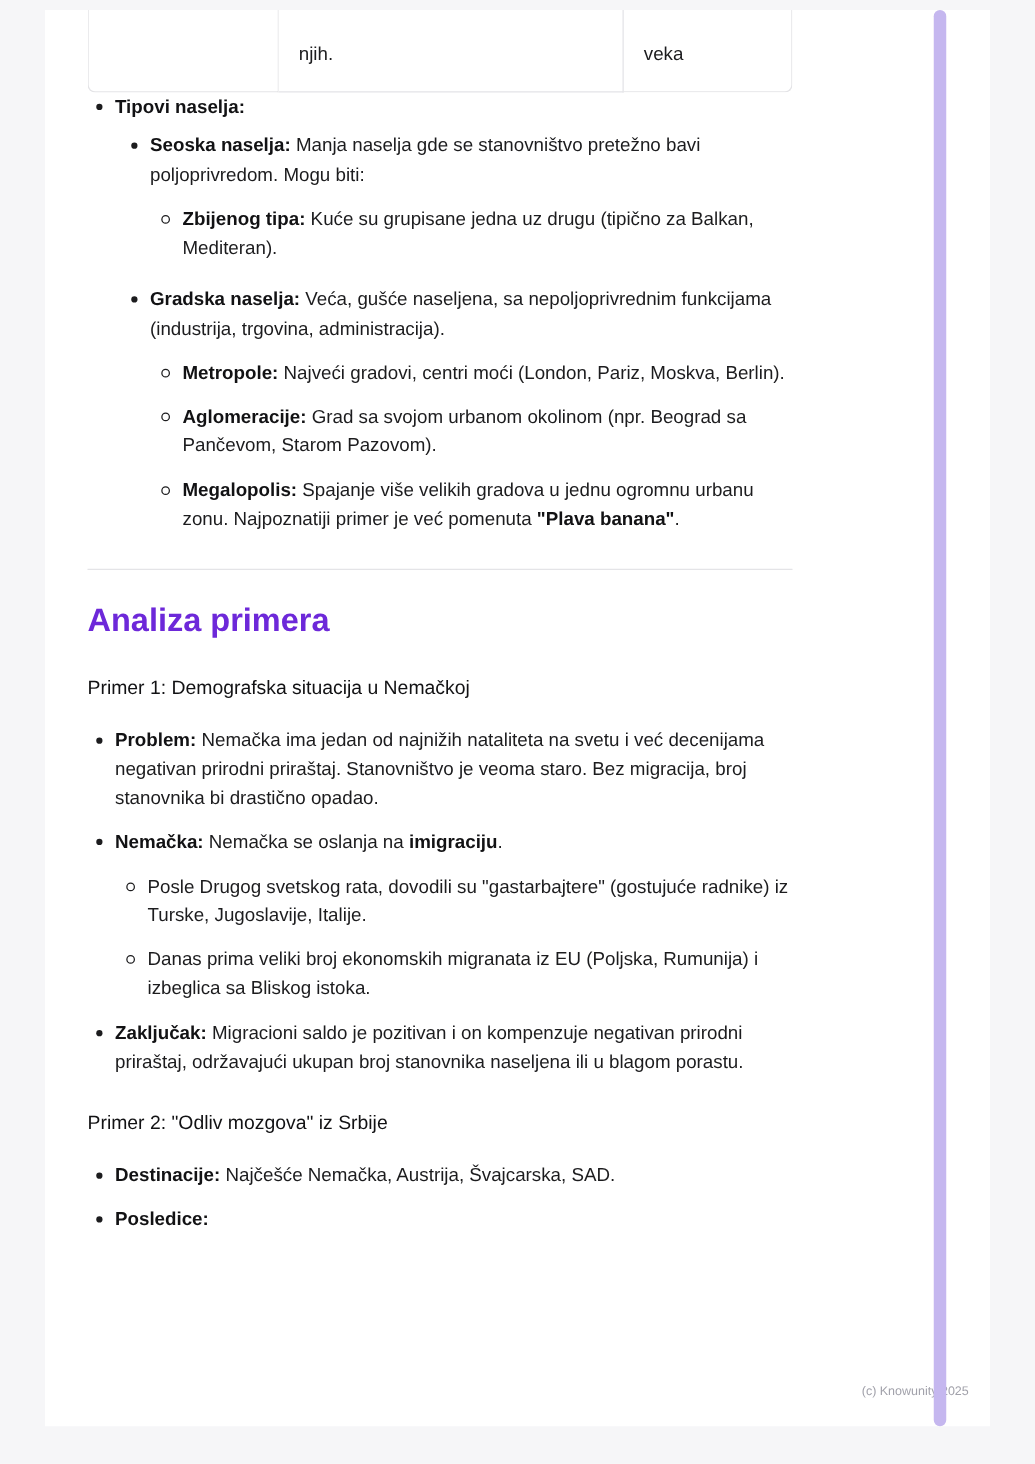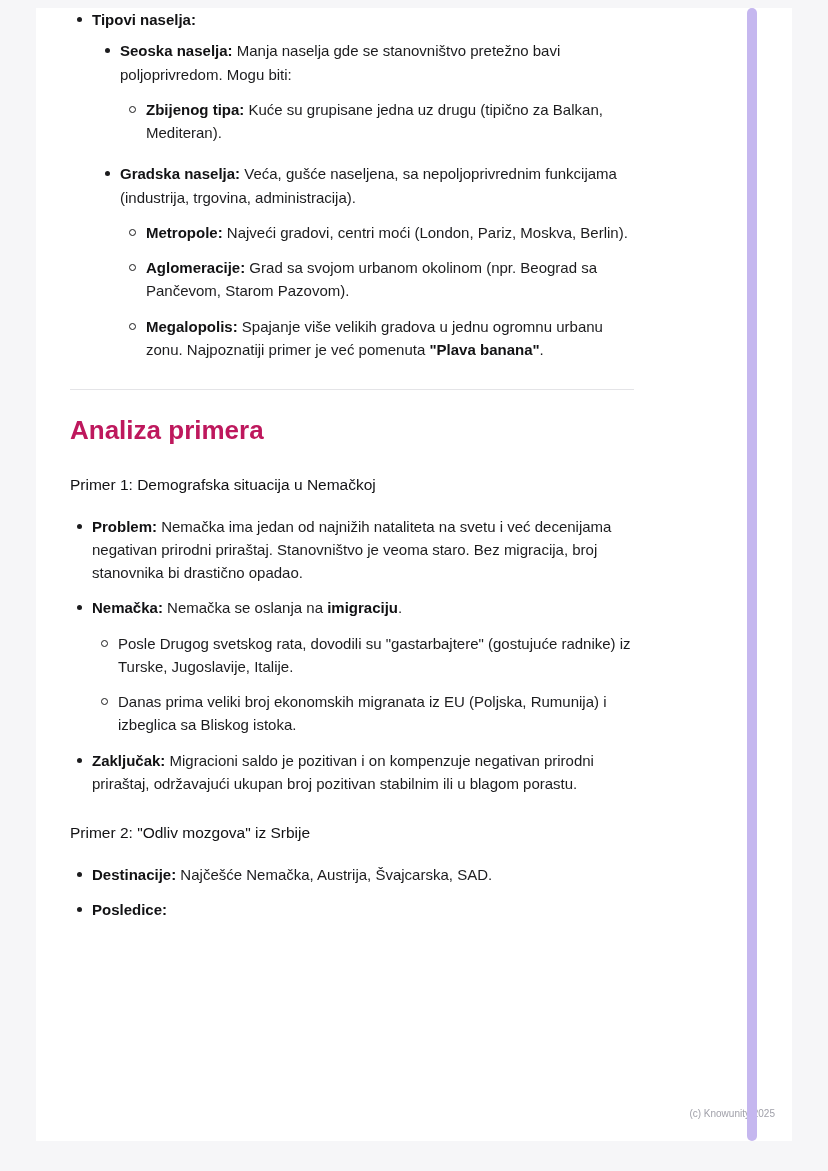--- a/index.html
+++ b/index.html
@@ -48,39 +48,44 @@
   .l3{margin-top:8px;}
   .l3 > li{position:relative;padding-left:26px;margin-top:12px;}
   .l3 > li::before{
     content:"";position:absolute;left:9px;top:8px;width:5px;height:5px;
     border-radius:50%;background:transparent;border:1.4px solid #1c1c1e;
   }
   .list-tight > li + li{margin-top:12px;}
   .divider{border:none;border-top:1px solid #e4e4e7;margin:28px 0 0 0;width:564px;}
   .heading{
     margin:24px 0 0 0;font-size:26px;line-height:1.25;font-weight:700;
-    color:#be185d;
+    color:#6d28d9;
   }
   .subhead{margin:26px 0 14px 0;font-size:15.5px;font-weight:400;color:#121214;}
   .watermark{
     position:absolute;right:53px;bottom:52px;
     font-size:10px;color:#a1a1aa;z-index:1;
   }
   .scroll-stripe{
     position:absolute;left:747px;top:8px;width:10px;height:1133px;
     background:#c5b7ef;border-radius:5px;z-index:2;
   }
 </style>
 </head>
 <body>
 
 <div class="page">
   <div class="card">
     <div class="content">
 
+      <div class="table-frag">
+        <div class="cell c1"><span></span></div>
+        <div class="cell c2"><span>njih.</span></div>
+        <div class="cell c3"><span>veka</span></div>
+      </div>
 
       <ul class="l1">
         <li>
           <span class="b">Tipovi naselja:</span>
           <ul class="l2">
             <li>
               <span class="b">Seoska naselja:</span><span> Manja naselja gde se stanovništvo pretežno bavi poljoprivredom. Mogu biti:</span>
               <ul class="l3">
                 <li>
                   <span class="b">Zbijenog tipa:</span><span> Kuće su grupisane jedna uz drugu (tipično za Balkan, Mediteran).</span>
@@ -120,21 +125,21 @@
           <ul class="l3">
             <li>
               <span>Posle Drugog svetskog rata, dovodili su "gastarbajtere" (gostujuće radnike) iz Turske, Jugoslavije, Italije.</span>
             </li>
             <li>
               <span>Danas prima veliki broj ekonomskih migranata iz EU (Poljska, Rumunija) i izbeglica sa Bliskog istoka.</span>
             </li>
           </ul>
         </li>
         <li>
-          <span class="b">Zaključak:</span><span> Migracioni saldo je pozitivan i on kompenzuje negativan prirodni priraštaj, održavajući ukupan broj pozitivan stabilnim ili u blagom porastu.</span>
+          <span class="b">Zaključak:</span><span> Migracioni saldo je pozitivan i on kompenzuje negativan prirodni priraštaj, održavajući ukupan broj stanovnika naseljena ili u blagom porastu.</span>
         </li>
       </ul>
 
       <p class="subhead">Primer 2: "Odliv mozgova" iz Srbije</p>
 
       <ul class="l1 list-tight" style="margin-top:18px;">
         <li>
           <span class="b">Destinacije:</span><span> Najčešće Nemačka, Austrija, Švajcarska, SAD.</span>
         </li>
         <li>

